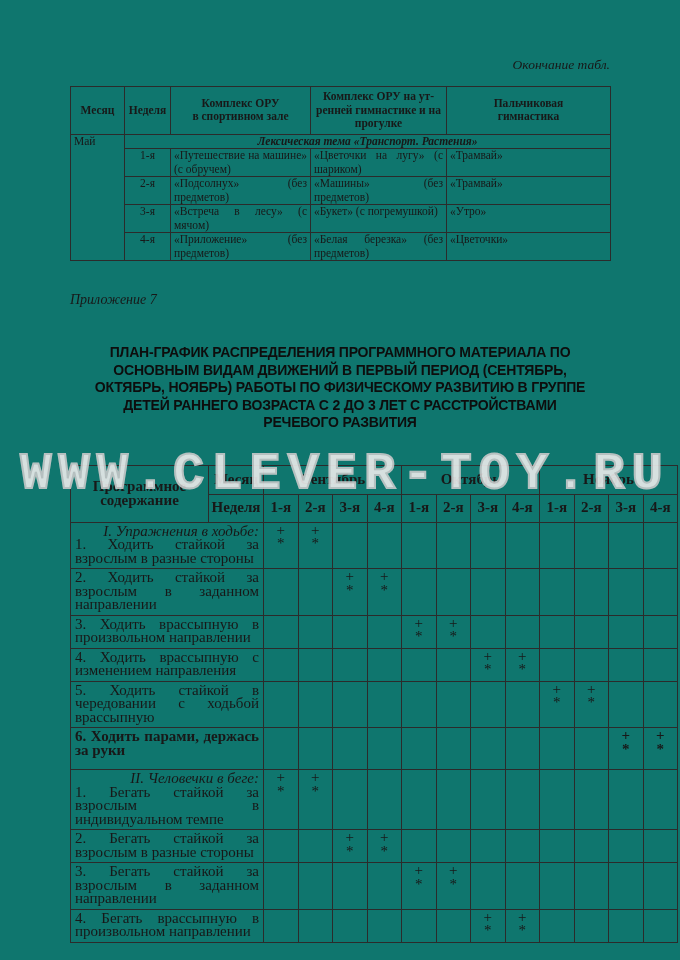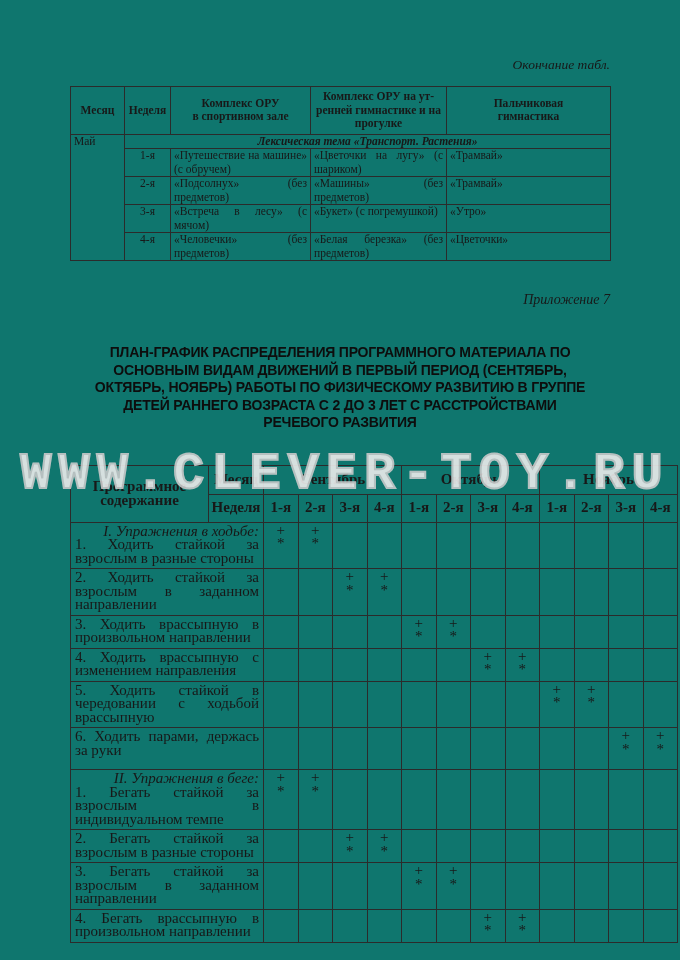--- a/index.html
+++ b/index.html
@@ -19,21 +19,21 @@
   table { border-collapse:collapse; table-layout:fixed; }
   .t1 { width:540px; margin-top:13px; font-size:11.5px; line-height:13.5px; }
   .t1 th, .t1 td { border:1px solid #2b2b2b; padding:0 3px; vertical-align:top; }
   .t1 th { font-weight:bold; text-align:center; vertical-align:middle; white-space:pre-line; padding:3px 2px; }
   .t1 td.month { text-align:left; }
   .t1 td.theme { text-align:center; font-weight:bold; font-style:italic; }
   .t1 td.week { text-align:center; }
   .t1 td.jt { text-align:justify; }
   
   .appendix {
-    margin-top:30px; text-align:right;
+    margin-top:30px; text-align:left;
     font-style:italic; font-size:14px; line-height:17px;
   }
   .doc-title {
     margin-top:36px; width:540px; text-align:center;
     font-family:"Liberation Sans", sans-serif; font-weight:bold;
     font-size:14px; line-height:17.5px; color:#0d0d0d; letter-spacing:-0.2px;
   }
   
   .t2wrap { position:relative; margin-top:33px; width:608px; }
   .watermark {
@@ -50,21 +50,21 @@
   .t2 th, .t2 td { border:1px solid #2b2b2b; vertical-align:top; }
   .t2 th {
     font-weight:bold; text-align:center; vertical-align:middle;
     white-space:pre-line; padding:6px 1px;
   }
   .t2 thead tr.r1 th { height:29px; padding:4px 1px; }
   .t2 thead tr.r2 th { height:28px; padding:4px 1px; }
   .t2 td.lbl { padding:2px 4px 3px 4px; text-align:justify; }
   .t2 td.lbl .cat { font-style:italic; text-align:right; }
   .t2 td.mark { text-align:center; padding:1px 0; line-height:13.5px; }
-  .t2 tr.sp td { height:42px; }
+  .t2 tr.sp td { height:42px;font-weight:bold; }
   
   .pageno { margin-top:13px; text-align:right; font-size:13px; line-height:15px; }
 </style>
 </head>
 <body>
 
 <div class="page">
 
   <div class="cont-note narrow">Окончание табл.</div>
 
@@ -107,21 +107,21 @@
           <td>«Трамвай»</td>
         </tr>
         <tr>
           <td class="week">3-я</td>
           <td class="jt">«Встреча в лесу» (с мячом)</td>
           <td class="jt">«Букет» (с погремушкой)</td>
           <td>«Утро»</td>
         </tr>
         <tr>
           <td class="week">4-я</td>
-          <td class="jt">«Человечки» (без предметов)</td>
+          <td class="jt">«Приложение» (без предметов)</td>
           <td class="jt">«Белая березка» (без предметов)</td>
           <td>«Цветочки»</td>
         </tr>
       </tbody>
   </table>
 
   <div class="appendix narrow">Приложение 7</div>
 
   <div class="doc-title">
     <div>ПЛАН-ГРАФИК РАСПРЕДЕЛЕНИЯ ПРОГРАММНОГО МАТЕРИАЛА ПО</div>
@@ -260,21 +260,21 @@
             <td class="mark"></td>
             <td class="mark"></td>
             <td class="mark"></td>
             <td class="mark"></td>
             <td class="mark"></td>
             <td class="mark"></td>
             <td class="mark">+<br>*</td>
             <td class="mark">+<br>*</td>
           </tr>
           <tr>
-            <td class="lbl" colspan="2"><div class="cat">II. Упражнения в беге:</div>1. Бегать стайкой за взрослым в индивидуальном темпе</td>
+            <td class="lbl" colspan="2"><div class="cat">II. Человечки в беге:</div>1. Бегать стайкой за взрослым в индивидуальном темпе</td>
             <td class="mark">+<br>*</td>
             <td class="mark">+<br>*</td>
             <td class="mark"></td>
             <td class="mark"></td>
             <td class="mark"></td>
             <td class="mark"></td>
             <td class="mark"></td>
             <td class="mark"></td>
             <td class="mark"></td>
             <td class="mark"></td>

